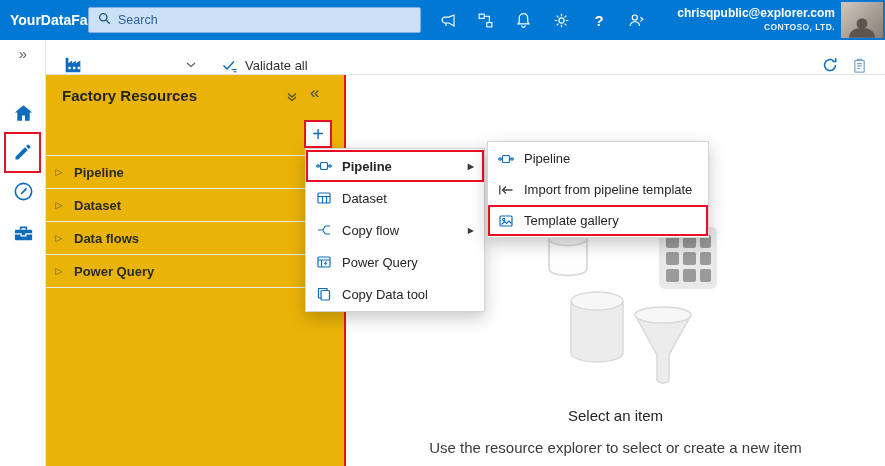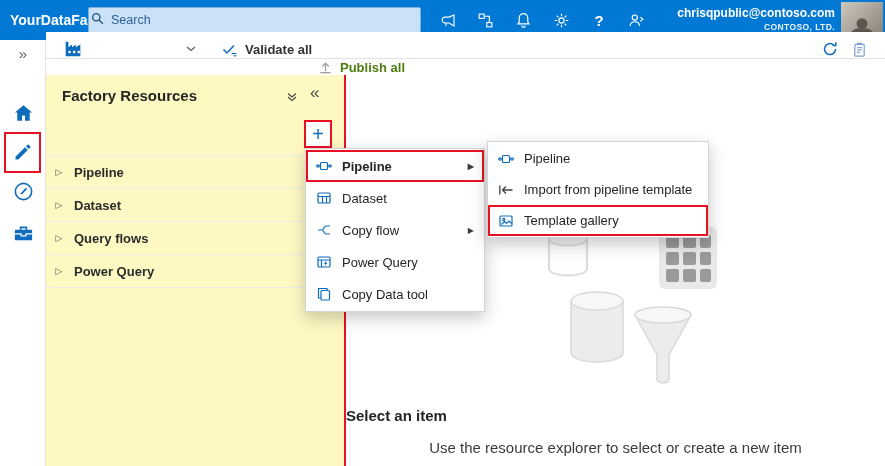--- a/index.html
+++ b/index.html
@@ -2,71 +2,71 @@
 <html><head>
 <meta charset="utf-8">
 <style>
   * { margin:0; padding:0; box-sizing:border-box; }
   body { font-family:"Liberation Sans", sans-serif; background:#fff; }
   #app { position:relative; width:885px; height:466px; background:#fff; overflow:hidden; font-size:13px; color:#252525; }
 
   
   .topbar { position:absolute; left:0; top:0; width:885px; height:40px; background:#0078d4; }
   .app-title { position:absolute; left:10px; top:0; line-height:40px; color:#fff; font-size:14px; font-weight:700; }
-  .searchbox { position:absolute; left:88px; top:7px; width:333px; height:26px; background:#cbe1f5; border:1px solid #7fb2e0; border-radius:2px; display:flex; align-items:center; gap:7px; padding:0 2px; }
+  .searchbox { position:absolute; left:88px; top:7px; width:333px; height:26px; background:#cbe1f5; border:1px solid #7fb2e0; border-radius:2px; display:flex; align-items:center; gap:7px; padding:0 9px; }
   .searchbox input { flex:1; border:none; background:transparent; outline:none; font-size:12.5px; color:#1b4e79; font-family:inherit; }
   .searchbox input::placeholder { color:#2d6199; opacity:1; }
   .topbar-icons { position:absolute; left:425px; top:0; width:235px; height:40px; display:flex; align-items:center; justify-content:space-between; padding:0 10px; }
   .tb-icon { width:26px; height:26px; display:flex; align-items:center; justify-content:center; cursor:pointer; }
   .help-glyph { color:#fff; font-size:15px; font-weight:700; }
   .user-block { position:absolute; right:50px; top:6px; text-align:right; color:#fff; cursor:pointer; }
   .user-email { font-size:12px; font-weight:600; }
   .user-org { font-size:8.5px; font-weight:700; letter-spacing:.4px; margin-top:2px; color:#eaf3fb; }
   .avatar { position:absolute; right:2px; top:2px; width:42px; height:36px; background:linear-gradient(135deg,#cfc8bf,#877f76); display:flex; align-items:flex-end; justify-content:center; overflow:hidden; cursor:pointer; }
 
   
-  .toolbar { position:absolute; left:46px; top:32px; width:839px; height:27px; background:#fff; border-bottom:1px solid #e3e3e3;font-weight:bold; }
+  .toolbar { position:absolute; left:46px; top:48px; width:839px; height:27px; background:#fff; border-bottom:1px solid #e3e3e3; }
   .tbtn { position:absolute; top:0; height:34px; display:flex; align-items:center; gap:7px; cursor:pointer; font-size:13px; color:#323130; }
   .factory-btn { left:16px; }
   .toolbar-chevron { left:140px; }
   .validate-btn { left:176px; }
   .publish-btn { left:272px; color:#4d7c0f;margin-top:18px; }
   .refresh-btn { left:776px; }
   .clipboard-btn { left:806px; }
 
   
   .rail { position:absolute; left:0; top:40px; width:46px; height:426px; background:#fff; border-right:1px solid #e3e3e3; }
   .rail-expand { position:absolute; top:5px; left:0; width:46px; text-align:center; color:#605e5c; font-size:15px; cursor:pointer; }
   .rail-item { position:absolute; left:0; width:46px; display:flex; justify-content:center; cursor:pointer; }
   .rail-home { top:62px; }
   .rail-edit-box { position:absolute; left:4px; top:92px; width:37px; height:41px; border:2px solid #e81123; display:flex; align-items:center; justify-content:center; cursor:pointer; }
   .rail-monitor { top:140px; }
   .rail-manage { top:182px; }
 
   
-  .resources { position:absolute; left:46px; top:75px; width:298px; height:391px; background:#fef9c3; }
+  .resources { position:absolute; left:46px; top:75px; width:298px; height:391px; background:#eab308; }
   .res-header { position:absolute; left:16px; top:12px; font-size:15px; font-weight:700; color:#252525; }
   .res-collapse-all { position:absolute; left:240px; top:16px; cursor:pointer; }
   .res-collapse { position:absolute; left:264px; top:8px; font-size:17px; color:#484644; cursor:pointer; }
   .filter-input { position:absolute; left:14px; top:45px; width:242px; height:28px; border:1px solid #949494; display:flex; align-items:center; gap:6px; padding:0 8px; background:#fff; }
   .filter-input input { flex:1; border:0; outline:0; font-size:12px; color:#333; font-family:inherit; min-width:0; }
   .filter-input input::placeholder { color:#767676; }
   .plus-btn { position:absolute; left:258px; top:45px; width:28px; height:28px; border:2px solid #e81123; color:#0f6cbd; font-size:20px; display:flex; align-items:center; justify-content:center; cursor:pointer; background:#fff; }
   .tree { position:absolute; left:0; top:80px; width:298px; border-top:1px solid #ededed; }
   .tree-row { height:33px; display:flex; align-items:center; gap:10px; padding-left:8px; border-bottom:1px solid #ededed; cursor:pointer; }
   .tree-chevron { font-size:9px; color:#555; width:10px; text-align:center; }
   .tree-label { font-size:13px; font-weight:600; color:#2b2b2b; }
 
   
   .splitter { position:absolute; left:344px; top:75px; width:2px; height:391px; background:#e81123; cursor:col-resize; }
 
   
   .canvas { position:absolute; left:346px; top:75px; width:539px; height:391px; background:#fff; }
   .illustration { position:absolute; left:165px; top:140px; }
-  .canvas-title { position:absolute; left:0; top:332px; width:100%; font-size:15px; font-weight:700; color:#252525; }
+  .canvas-title { position:absolute; left:0; top:332px; width:100%; text-align:center; font-size:15px; font-weight:400; color:#252525; }
   .canvas-sub { position:absolute; left:0; top:364px; width:100%; text-align:center; font-size:15px; color:#3b3b3b; }
 
   
   .menu { position:absolute; left:305px; top:148px; width:180px; background:#fff; border:1px solid #d4d4d4; box-shadow:0 6px 16px rgba(0,0,0,.22); z-index:20; padding:1px 0; }
   .submenu { position:absolute; left:487px; top:141px; width:222px; background:#fff; border:1px solid #d4d4d4; box-shadow:0 6px 16px rgba(0,0,0,.22); z-index:21; padding:1px 0; }
   .menu-item { height:32px; display:flex; align-items:center; gap:10px; padding:0 10px; font-size:13px; color:#252525; cursor:pointer; white-space:nowrap; }
   .submenu .menu-item { height:31px; }
   .menu-item .arrow { margin-left:auto; font-size:8px; color:#3b3a39; }
   .menu-item.hl { outline:2px solid #e81123; outline-offset:-2px; }
   .menu-item.bold { font-weight:700; }
@@ -120,21 +120,21 @@
       <span class="tb-icon">
         <svg width="17" height="17" viewBox="0 0 20 20" fill="none" stroke="#fff" stroke-width="1.4">
             <circle cx="8" cy="6.5" r="3"></circle>
             <path d="M2.5 16.5c0-3.2 2.5-5 5.5-5s5.5 1.8 5.5 5"></path>
             <path d="M14.5 6l3 2.5-3 2.5"></path>
           </svg>
       </span>
     </div>
 
     <div class="user-block">
-      <div class="user-email">chrisqpublic@contoso.com</div>
+      <div class="user-email">chrisqpublic@explorer.com</div>
       <div class="user-org">CONTOSO, LTD.</div>
     </div>
 
     <div class="avatar">
       <svg width="26" height="20" viewBox="0 0 24 18">
           <circle cx="12" cy="5" r="5" fill="#5d564f"></circle>
           <path d="M0 18c0-6 5-9 12-9s12 3 12 9z" fill="#5d564f"></path>
         </svg>
     </div>
   </header>
@@ -228,21 +228,21 @@
       <div class="tree-row">
         <span class="tree-chevron">▷</span>
         <span class="tree-label">Pipeline</span>
       </div>
       <div class="tree-row">
         <span class="tree-chevron">▷</span>
         <span class="tree-label">Dataset</span>
       </div>
       <div class="tree-row">
         <span class="tree-chevron">▷</span>
-        <span class="tree-label">Query flows</span>
+        <span class="tree-label">Data flows</span>
       </div>
       <div class="tree-row">
         <span class="tree-chevron">▷</span>
         <span class="tree-label">Power Query</span>
       </div>
     </div>
   </aside>
 
   <div class="splitter"></div>
 

